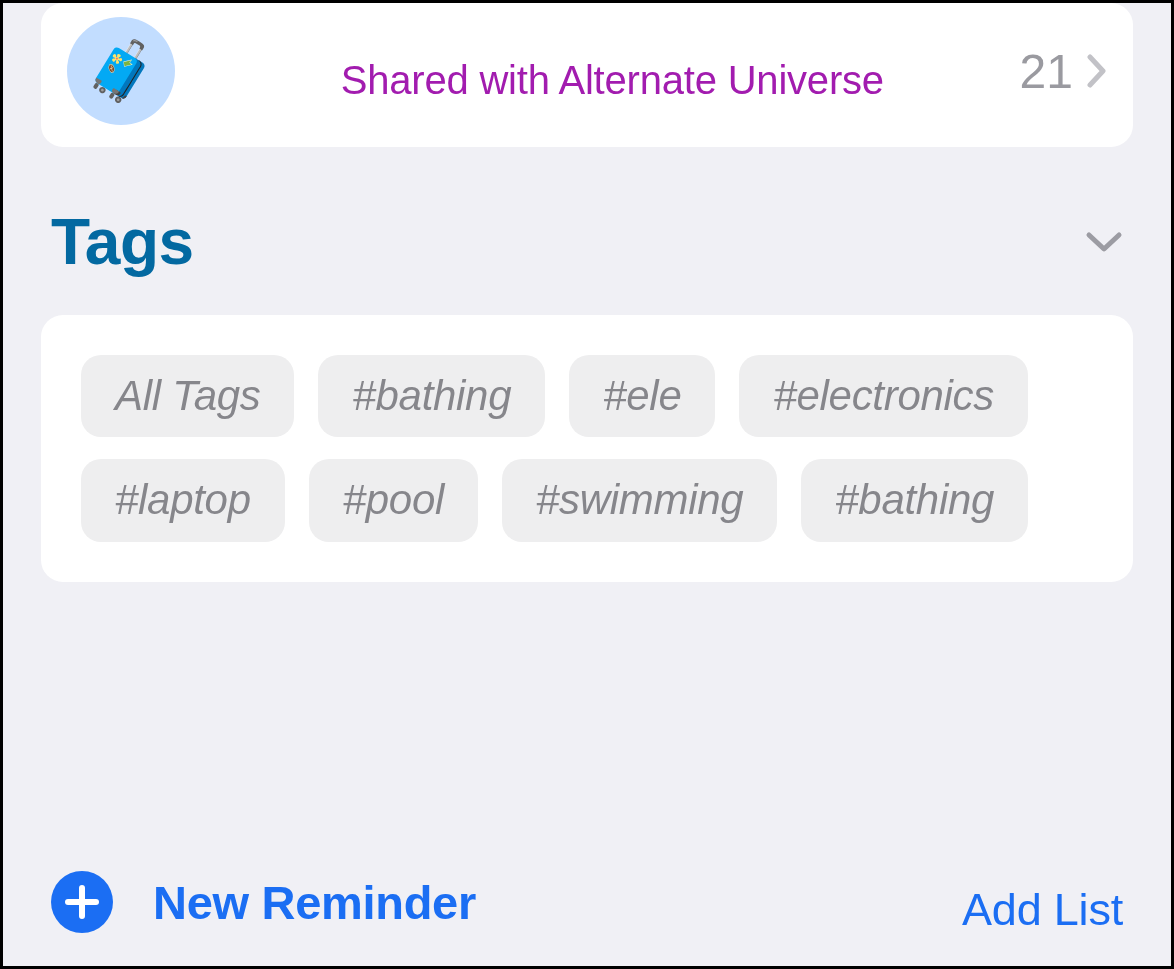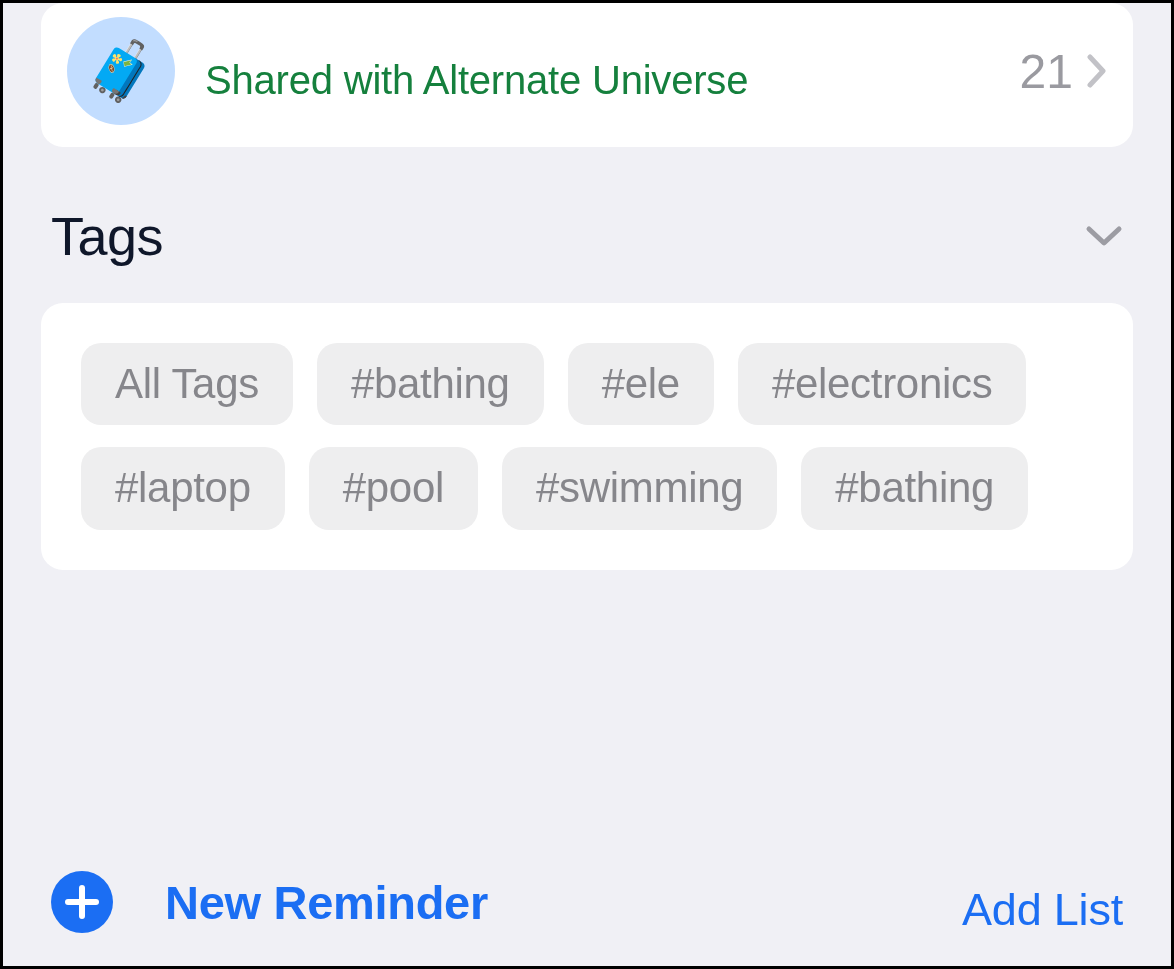--- a/index.html
+++ b/index.html
@@ -53,23 +53,24 @@
     }
     .list-title {
       font-size: 45px;
       font-weight: 600;
       color: #000;
       letter-spacing: -0.3px;
     }
     .list-sub {
       font-size: 40px;
       font-weight: 400;
-      color: #15803d;
+      color: #a21caf;
       margin-top: 18px;
       letter-spacing: -0.2px;
+      text-align: center;
     }
     .list-count {
       font-size: 48px;
       font-weight: 400;
       color: #9a9aa0;
       margin-right: 14px;
     }
     .chevron-right {
       width: 20px;
       height: 34px;
@@ -80,35 +81,36 @@
     }
     
     .section-header {
       display: flex;
       align-items: center;
       justify-content: space-between;
       margin-top: 58px;
       padding: 0 10px;
     }
     .section-title {
-      font-size: 54px;
-      font-weight: 400;
-      color: #0f172a;
+      font-size: 64px;
+      font-weight: 700;
+      color: #0369a1;
       letter-spacing: -0.5px;
     }
     .chevron-down {
       width: 38px;
       height: 22px;
     }
     
     .tags-card {
       background: #fff;
       border-radius: 22px;
       margin-top: 36px;
       padding: 40px 40px 40px 40px;
+      font-style: italic;
     }
     .tag-container {
       display: flex;
       flex-wrap: wrap;
       gap: 22px 24px;
     }
     .tag-chip {
       background: #eeeeef;
       color: #86868b;
       font-size: 42px;
@@ -127,21 +129,20 @@
       right: 0;
       display: flex;
       align-items: center;
       justify-content: space-between;
       padding: 0 48px;
     }
     .new-reminder {
       display: flex;
       align-items: center;
       cursor: pointer;
-      gap: 12px;
     }
     .plus-circle {
       width: 62px;
       height: 62px;
       border-radius: 50%;
       background: #1b6ef3;
       display: flex;
       align-items: center;
       justify-content: center;
       flex-shrink: 0;

